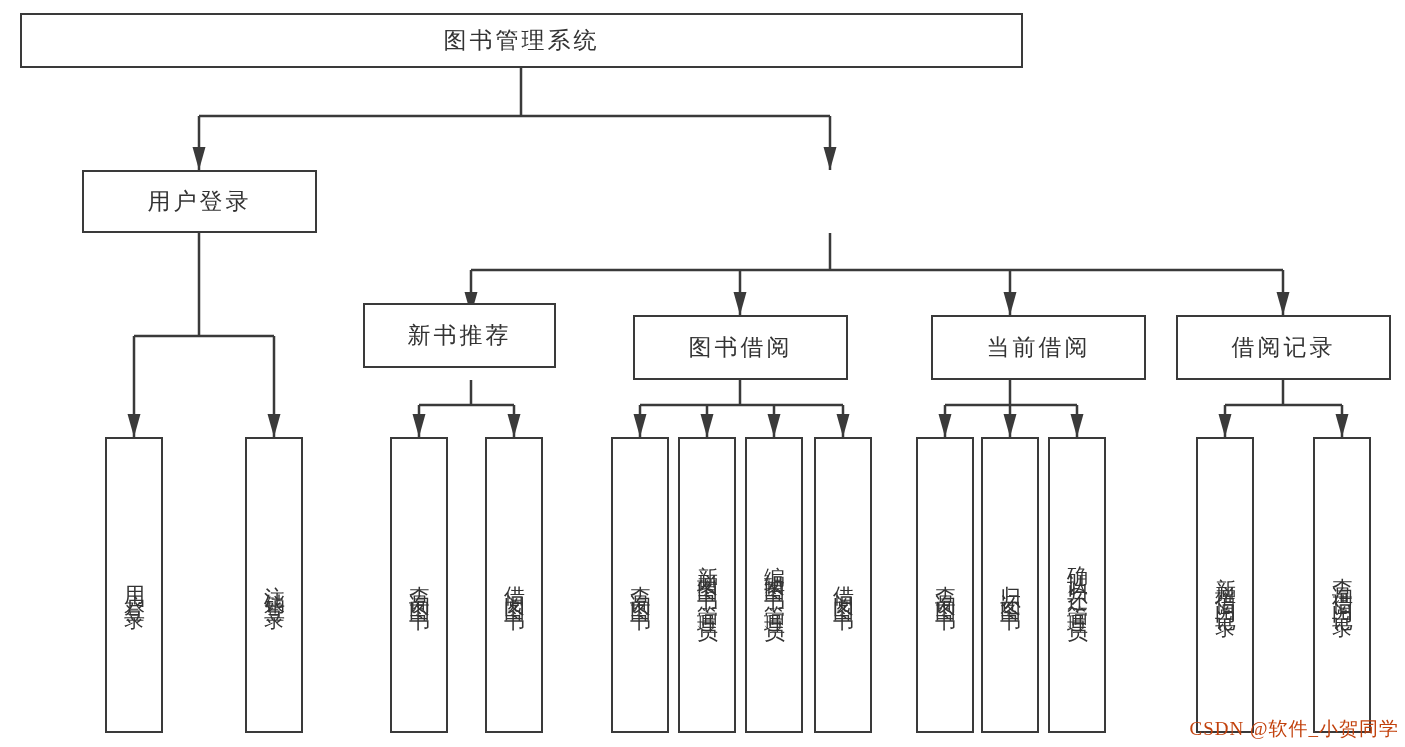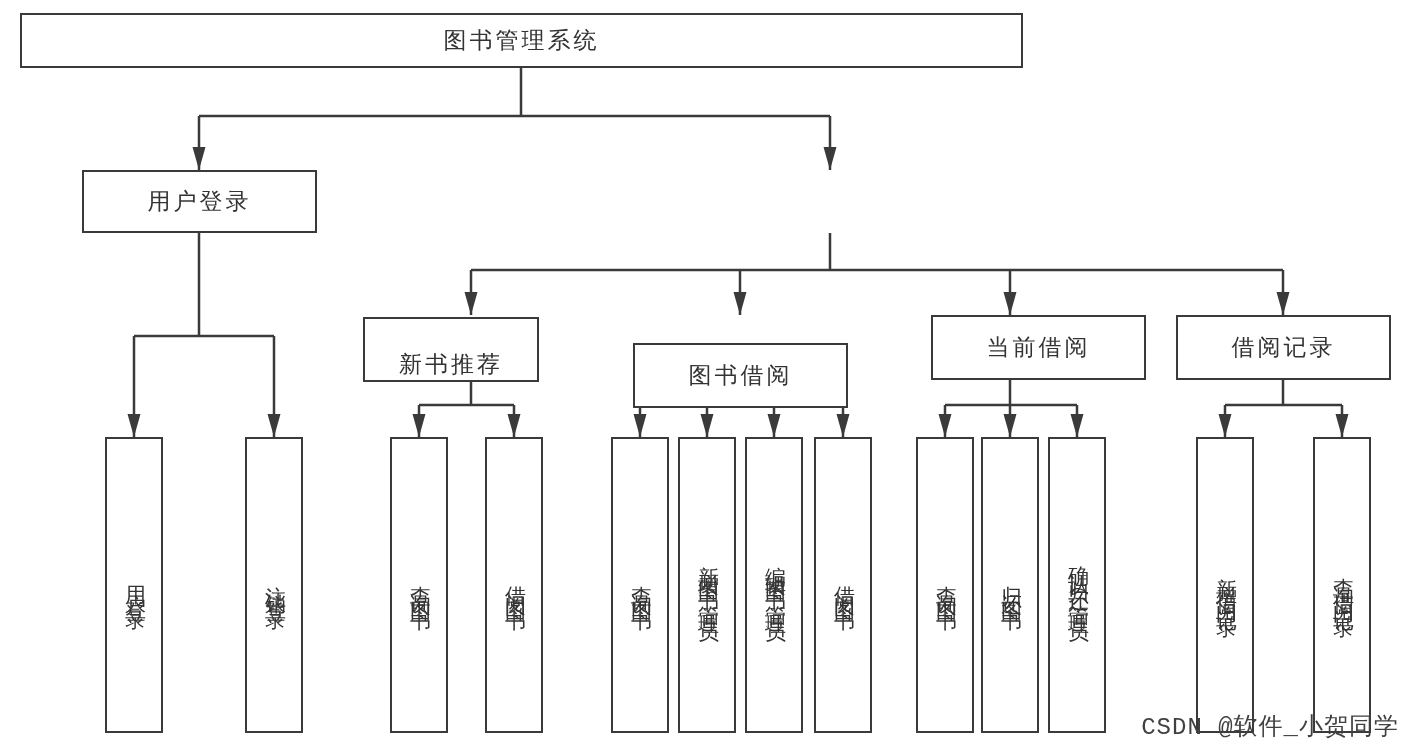--- a/index.html
+++ b/index.html
@@ -1,20 +1,20 @@
 <!DOCTYPE html>
 <html><head>
 <meta charset="utf-8">
 <style>
   html,body{margin:0;padding:0;background:#ffffff;}
   .canvas{
     position:relative;
     width:1405px;height:747px;
     background:#ffffff;
-    font-family:Liberation Mono, monospace;
+    font-family:Liberation Serif, serif;
     color:#333333;
     overflow:hidden;
   }
   .wires{position:absolute;left:0;top:0;}
   .wires path{stroke:#3a3a3a;stroke-width:2.5;fill:none;}
   .wires polygon{fill:#3a3a3a;stroke:none;}
   .box{
     position:absolute;
     box-sizing:border-box;
     border:2.5px solid #3a3a3a;
@@ -26,34 +26,34 @@
   .leaf{
     width:58px;height:296px;top:437px;
     writing-mode:vertical-rl;text-orientation:mixed;
     font-size:21px;letter-spacing:8px;
     line-height:1;
   }
   
   #n-root   {left:20px; top:13px;  width:1003px;height:55px;}
   #n-login  {left:82px; top:170px; width:235px; height:63px;}
   #n-mgmt   {left:712px;top:170px; width:235px; height:63px;}
-  #n-newbook{left:363px;top:317px; width:176px; height:65px;align-items:flex-end;}
-  #n-borrow {left:633px;top:315px; width:215px; height:65px;margin-top:28px;}
+  #n-newbook{left:363px;top:303px; width:193px; height:65px;}
+  #n-borrow {left:633px;top:315px; width:215px; height:65px;}
   #n-current{left:931px;top:315px; width:215px; height:65px;}
   #n-records{left:1176px;top:315px;width:215px; height:65px;}
   
   #l-a1{left:105px;}  #l-a2{left:245px;}
   #l-b1{left:390px;}  #l-b2{left:485px;}
   #l-c1{left:611px;}  #l-c2{left:678px;} #l-c3{left:745px;} #l-c4{left:814px;}
   #l-d1{left:916px;}  #l-d2{left:981px;} #l-d3{left:1048px;}
   #l-e1{left:1196px;} #l-e2{left:1313px;}
   .watermark{
     position:absolute;right:6px;bottom:5px;
-    font-size:24px;letter-spacing:1px;
-    color:#404040;
+    font-size:19px;letter-spacing:1px;
+    color:#c2410c;
   }
 </style>
 </head>
 <body>
 
 <div class="canvas">
 
   <svg class="wires" width="1405" height="747" viewBox="0 0 1405 747">
 
     <path d="M521 68 V116 M199 116 H830 M199 116 V170 M830 116 V170"></path>

